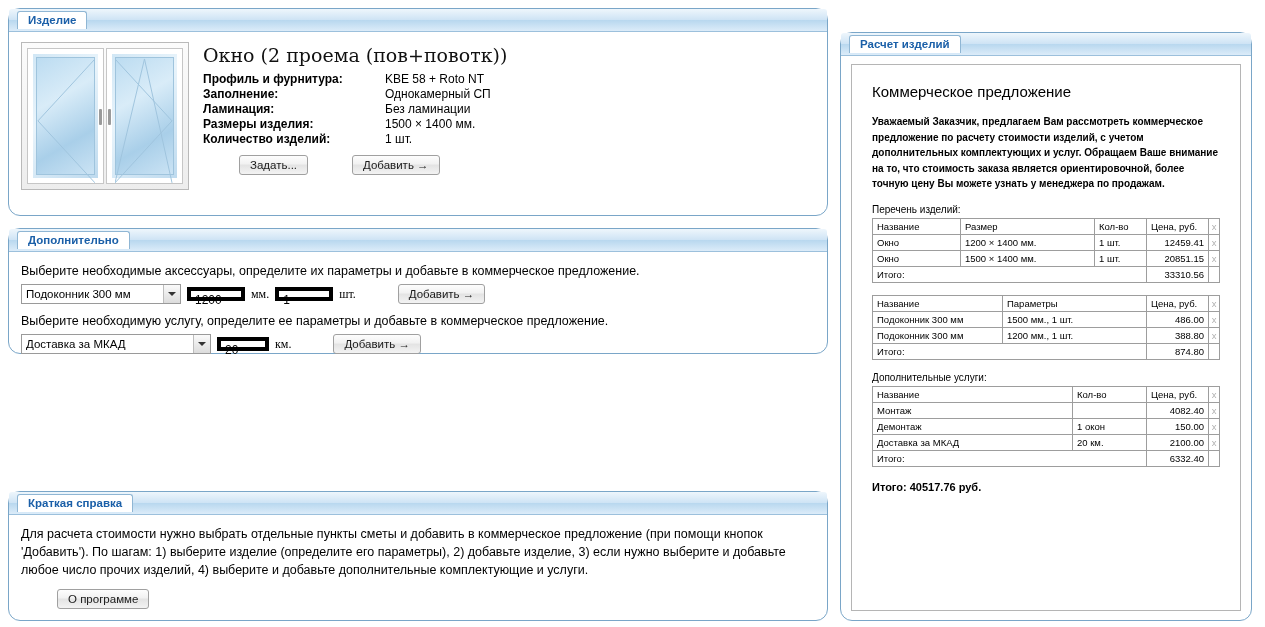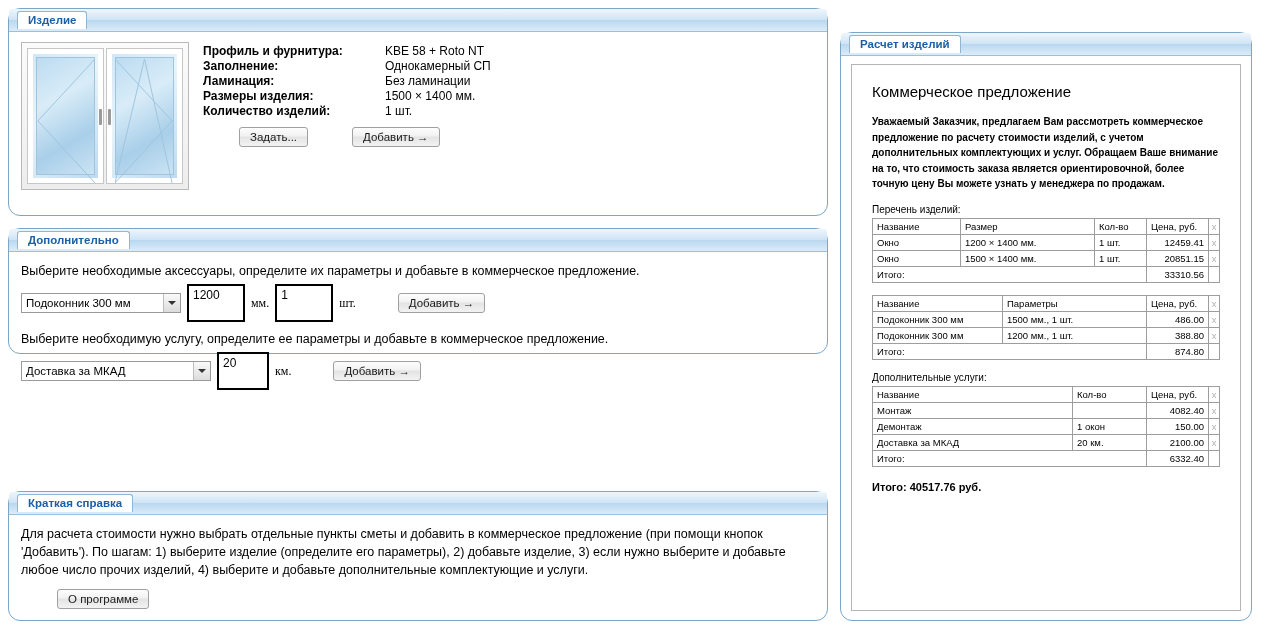--- a/index.html
+++ b/index.html
@@ -178,22 +178,22 @@
     justify-content: center;
   }
   .sel .arrow i {
     display: block;
     width: 0; height: 0;
     border-left: 4px solid transparent;
     border-right: 4px solid transparent;
     border-top: 4px solid #333;
   }
   .inp {
-    height: 38px;
-    border: 2px solid #000000;
+    height: 14px;
+    border: 4px solid #000000;
     background: #fff;
     font-size: 12px;
     box-sizing: border-box;
     padding: 0 4px;
     line-height: 18px;
   }
   .unit { font-size: 12px; font-family: Liberation Serif, serif; }
 
   
   #panel-help { margin-top: auto; height: 130px; }
@@ -277,20 +277,21 @@
               <div class="glass"></div>
               <svg class="diag" viewBox="0 0 60 130" preserveAspectRatio="none">
                 <polyline points="0,2 58,65 0,128" fill="none" stroke="#9fc4dd" stroke-width="1"></polyline>
                 <polyline points="0,128 30,2 58,128" fill="none" stroke="#9fc4dd" stroke-width="1"></polyline>
               </svg>
               <div class="handle right"></div>
             </div>
           </div>
 
           <div class="product-info">
+            <div class="product-title">Окно (2 проема (пов+повотк))</div>
             <table class="specs">
               <tbody>
                   <tr>
                 <td class="k">Профиль и фурнитура:</td>
                 <td class="v">KBE 58 + Roto NT</td>
               </tr>
               <tr>
                 <td class="k">Заполнение:</td>
                 <td class="v">Однокамерный СП</td>
               </tr>

